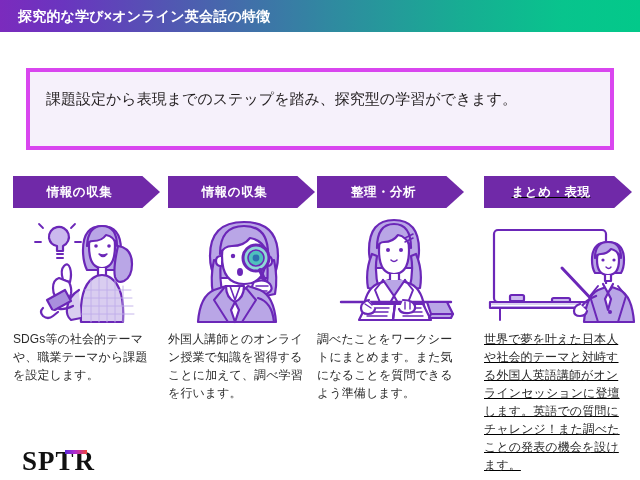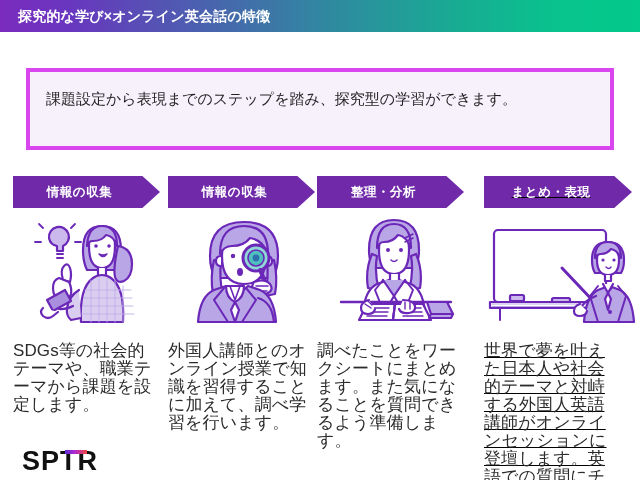--- a/index.html
+++ b/index.html
@@ -92,38 +92,38 @@
     position: relative;
     width: 152px;
     height: 108px;
     margin-top: 8px;
   }
   .illus-wrap svg { display: block; }
 
   .step-body {
     position: relative;
     width: 140px;
-    margin-top: 18px;
+    margin-top: 6px;
     color: #2b2b2b;
-    font-size: 17px;
+    font-size: 12px;
     line-height: 18px;
     letter-spacing: 0.1px;
     word-break: break-all;
   }
   #col-3 .step-body { width: 136px; }
 
   
   #logo {
     position: absolute;
     left: 22px;
     top: 447px;
     height: 28px;
   }
   #logo-text {
-    font-family: Liberation Sans, sans-serif;
+    font-family: Liberation Serif, serif;
     font-size: 27px;
     font-weight: bold;
     color: #111111;
     letter-spacing: 1px;
     line-height: 28px;
   }
   #logo-bar {
     position: absolute;
     left: 43px;
     top: 3px;

